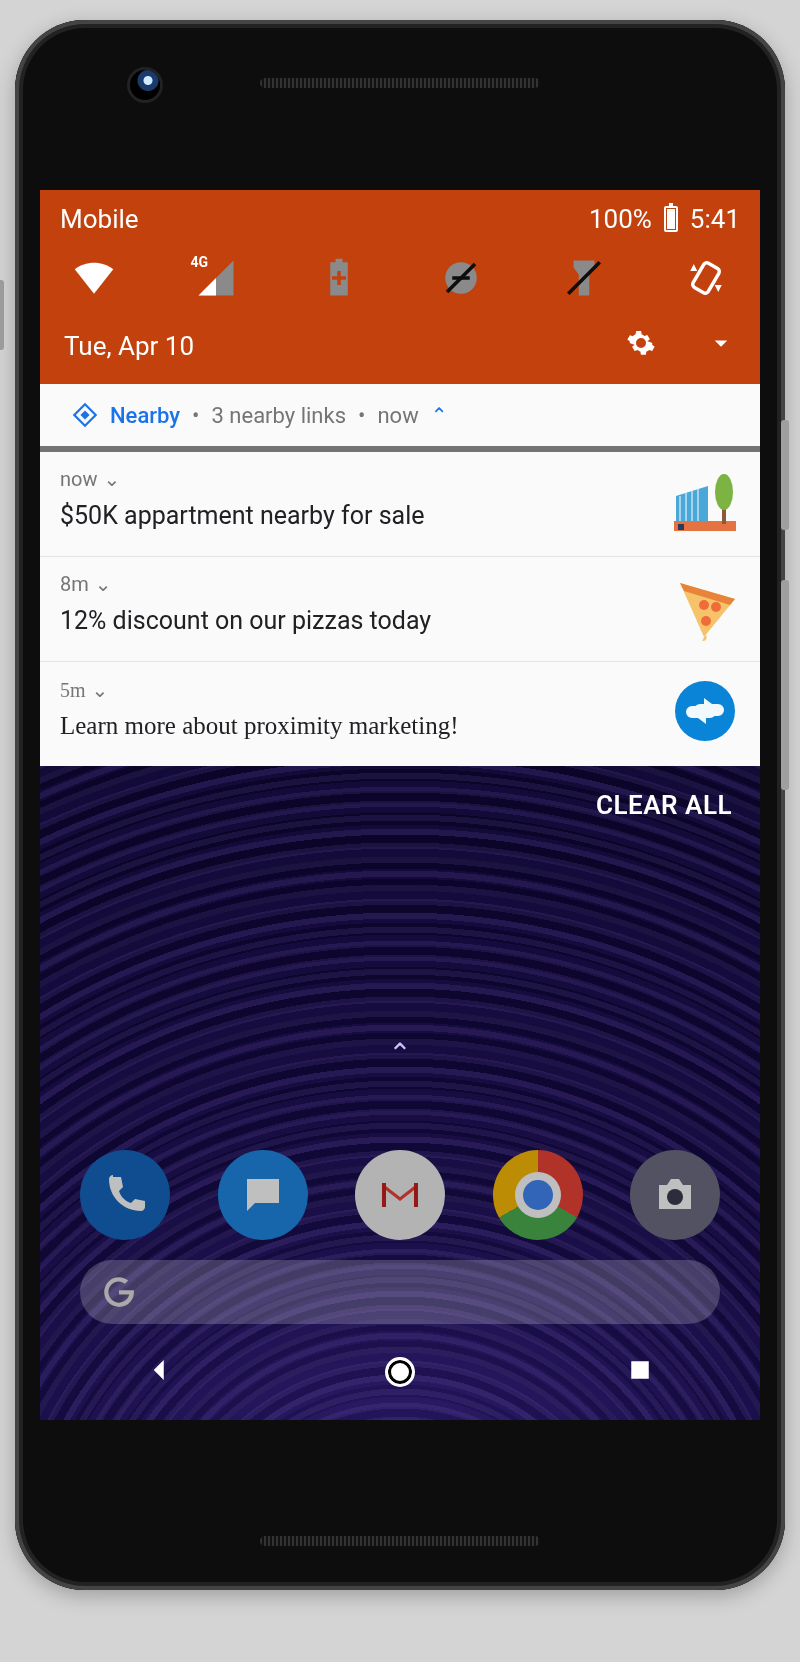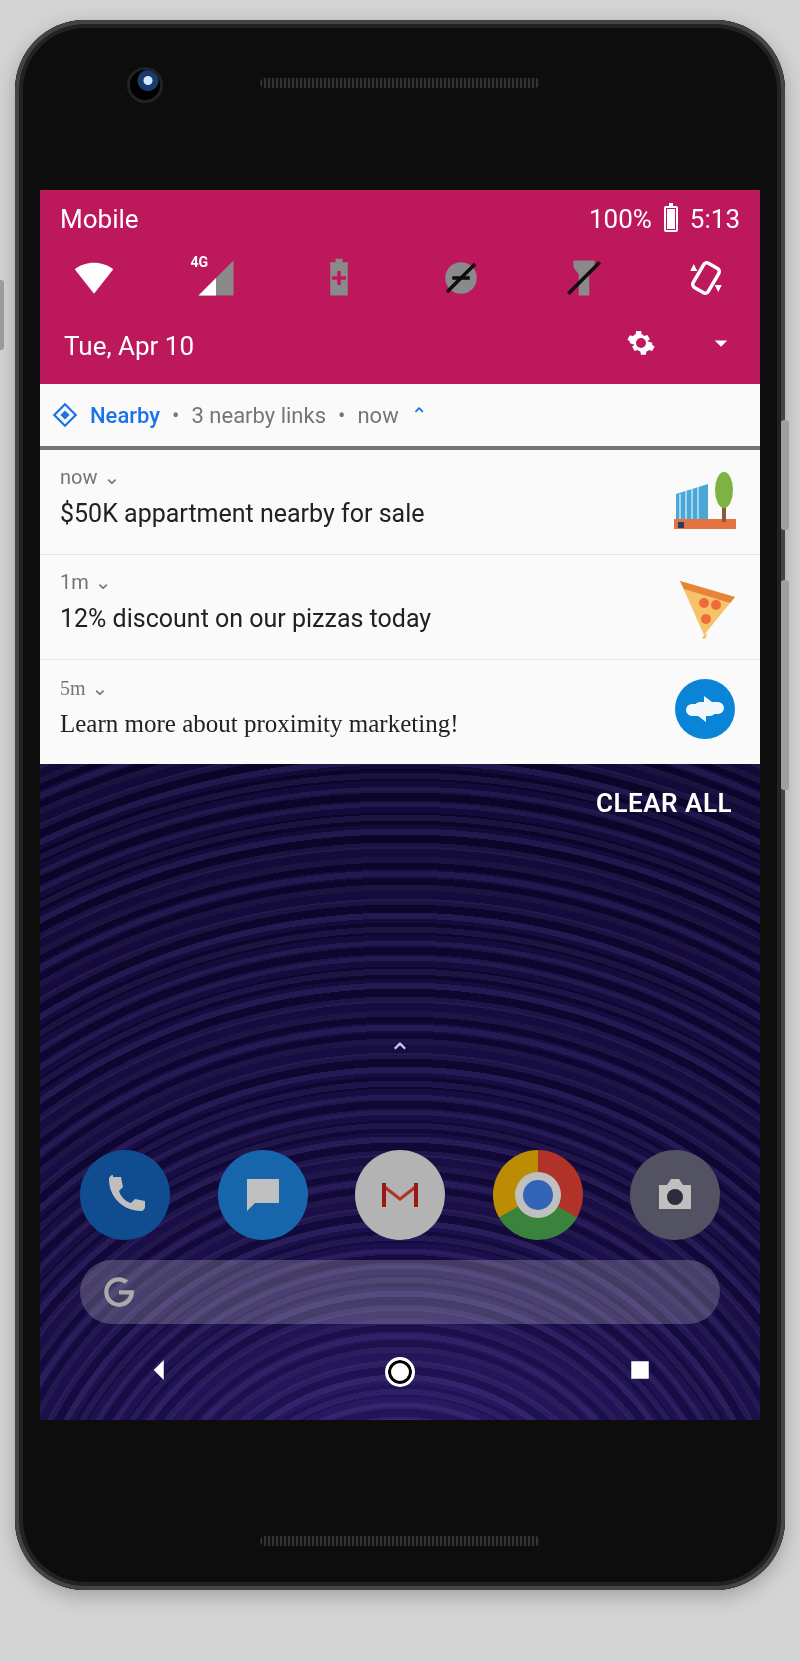--- a/index.html
+++ b/index.html
@@ -46,21 +46,21 @@
     mix-blend-mode: screen;
   }
   .wallpaper::after {
     background:
       repeating-radial-gradient(circle at 50% 115%, rgba(90,60,220,.15) 0 10px, rgba(0,0,0,0) 10px 22px);
   }
   .dim-overlay { position:absolute; inset:0; background: rgba(0,0,0,.35); }
 
   
   .shade { position: relative; z-index: 5; }
-  .shade-top { background: #be185d; color: #fff; }
+  .shade-top { background: #c2410c; color: #fff; }
   .status-row { display:flex; align-items:center; justify-content:space-between; padding: 14px 20px 8px; font-size: 26px; }
   .status-left { font-weight: 400; }
   .status-right { display:flex; align-items:center; gap: 12px; text-align: right; }
   .batt-icon { width: 14px; height: 26px; border: 2px solid #fff; border-radius: 2px; position: relative; }
   .batt-icon::before { content:""; position:absolute; top:-5px; left:3px; right:3px; height:3px; background:#fff; }
   .batt-icon .fill { position:absolute; inset:1px; background:#fff; }
 
   .qs-row { display:flex; align-items:center; justify-content:space-between; padding: 6px 24px 12px; }
   .qs-icon { width: 60px; height: 60px; display:flex; align-items:center; justify-content:center; color:#fff; }
   .qs-icon.dim { color:#8a8a8a; }
@@ -68,22 +68,22 @@
   .cell-wrap { position: relative; }
   .cell-4g { position:absolute; font-size:14px; font-weight:700; color:#fff; top:6px; left:4px; }
 
   .date-row { display:flex; align-items:center; justify-content:space-between; padding: 8px 24px 20px; font-size: 26px; }
   .date-right { display:flex; align-items:center; gap: 50px; }
   .date-right svg { width: 30px; height: 30px; fill: #fff; }
 
   
   .notif-panel { background: #fafafa; }
   .notif-header {
-    display:flex; align-items:center; gap: 12px; padding: 18px 12px;
-    border-bottom: 4px solid #737373; font-size: 22px;
+    display:flex; align-items:center; gap: 12px; padding: 18px 32px;
+    border-bottom: 6px solid #737373; font-size: 22px;
   }
   .notif-app { color: #1a73e8; font-weight: 500; }
   .notif-meta { color: #757575; }
   .nearby-ico { width: 26px; height: 26px; }
   .chev-up { color:#1a73e8; font-size: 20px; }
 
   .notif {
     border-bottom: 1px solid #e5e5e5; padding: 14px 20px 20px;
     display:flex; align-items:flex-end; justify-content:space-between; gap: 20px;
   }
@@ -152,21 +152,21 @@
 
     <div class="shade">
       <div class="shade-top">
         <div class="status-row">
           <div class="status-left">Mobile</div>
           <div class="status-right">
             <span>100%</span>
             <span class="batt-icon">
                 <span class="fill"></span>
               </span>
-            <span>5:13</span>
+            <span>5:41</span>
           </div>
         </div>
 
         <div class="qs-row">
           <div class="qs-icon">
             <svg viewBox="0 0 24 24">
                 <path fill="currentColor" d="M12 21 1 7c6-5 16-5 22 0z"></path>
               </svg>
           </div>
           <div class="qs-icon cell-wrap">
@@ -252,21 +252,21 @@
               <line x1="28" y1="23" x2="28" y2="55" stroke="#fff" stroke-width="1"></line>
               <rect x="52" y="40" width="4" height="18" fill="#8a5a3a"></rect>
               <ellipse cx="54" cy="26" rx="9" ry="18" fill="#7cb342"></ellipse>
             </svg>
           </div>
         </div>
 
         <div class="notif">
           <div class="body">
             <div class="time">
-              <span>1m</span>
+              <span>8m</span>
               <span>⌄</span>
             </div>
             <div class="title">12% discount on our pizzas today</div>
           </div>
           <div class="thumb">
             <svg viewBox="0 0 70 70">
               <path d="M10 12 L65 28 L34 66 Z" fill="#f6c36a"></path>
               <path d="M10 12 L65 28 L60 34 L14 20 Z" fill="#e8833a"></path>
               <circle cx="34" cy="34" r="5" fill="#ef6c3a"></circle>
               <circle cx="46" cy="36" r="5" fill="#ef6c3a"></circle>

